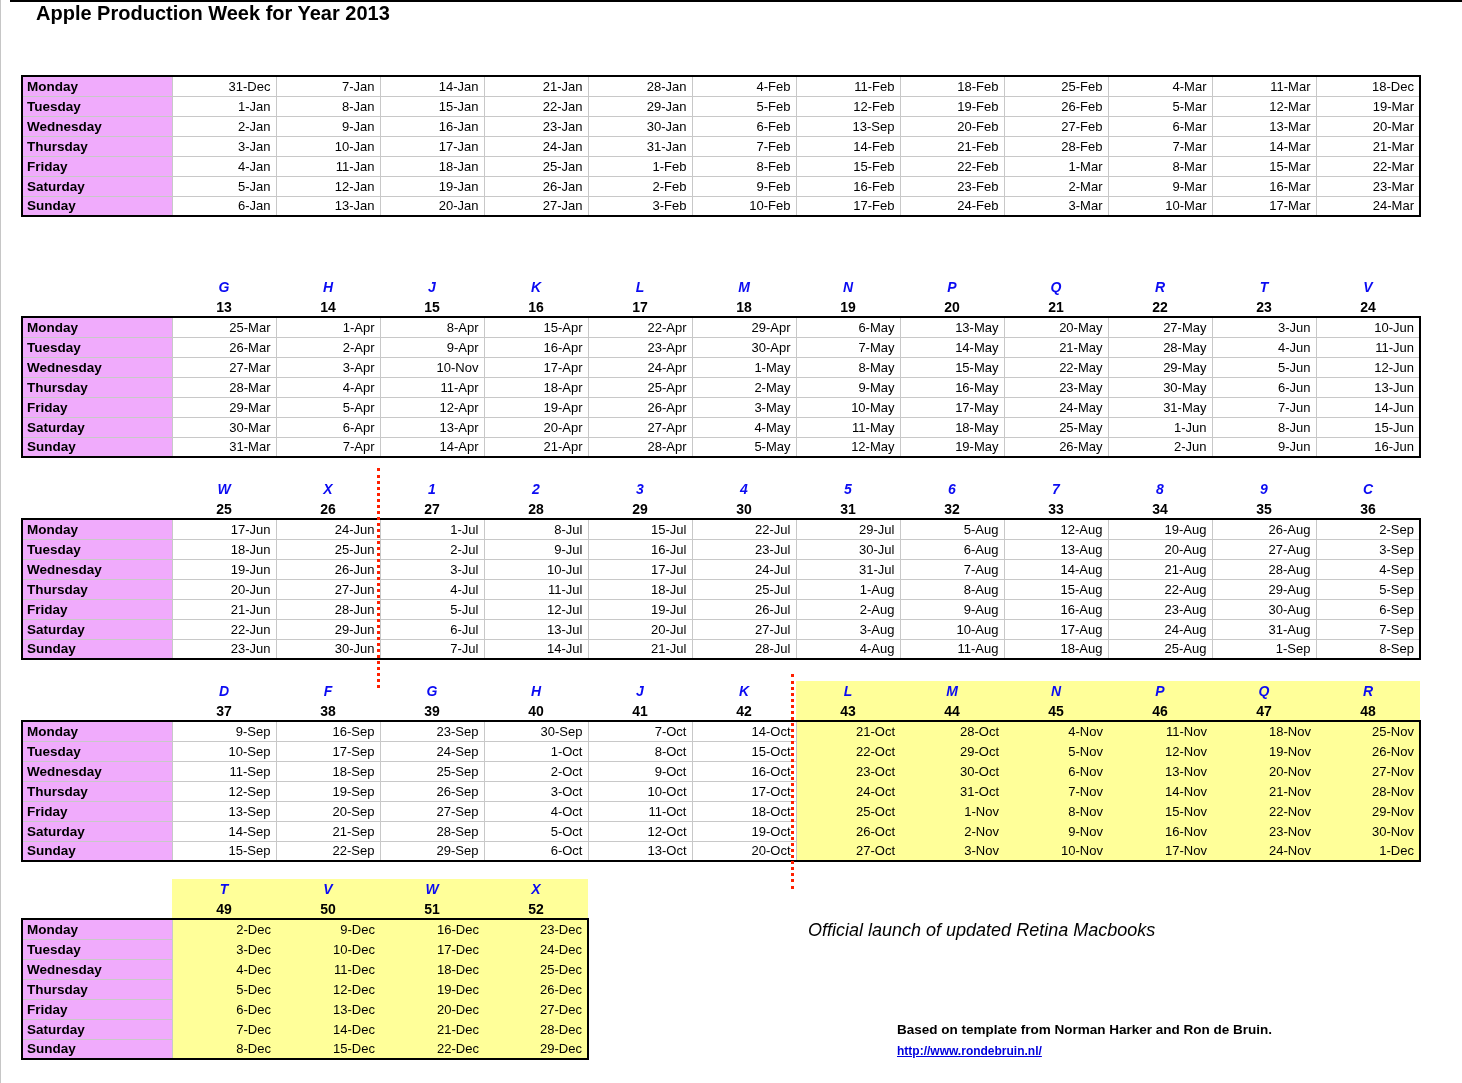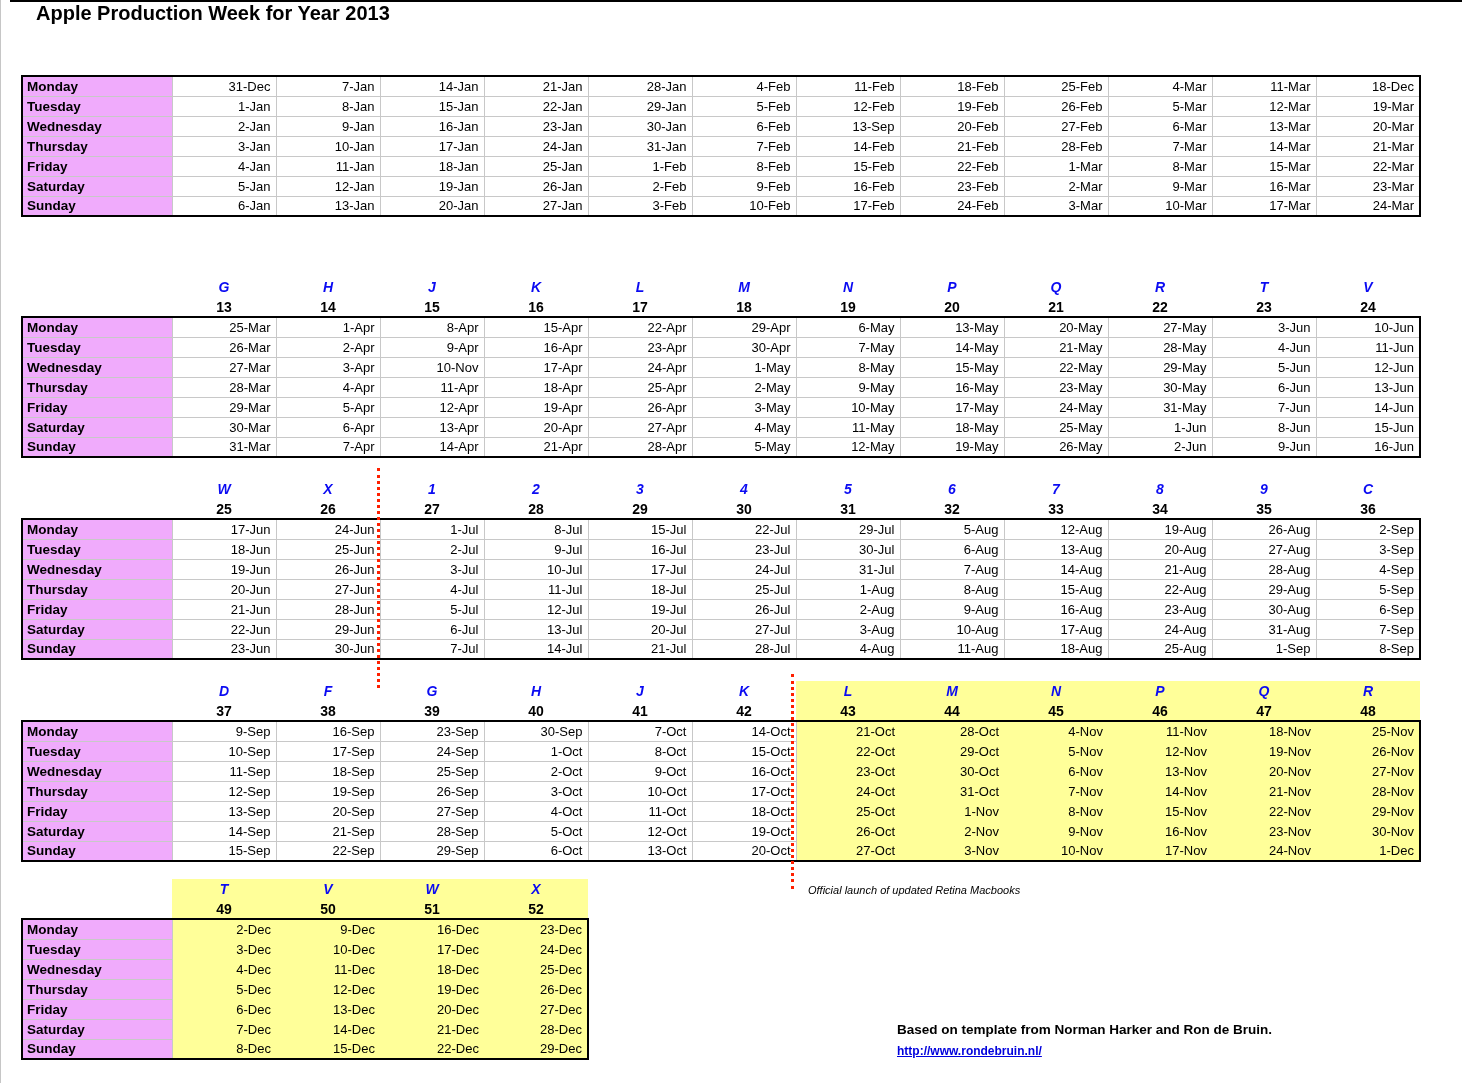--- a/index.html
+++ b/index.html
@@ -20,21 +20,21 @@
   .lbl-blue{color:#0b0bf2;}
   .lbl-black{color:#000;}
   tbody{border:2px solid #000;}
   th.day{text-align:left;padding:0 0 0 4px;font-size:13.5px;font-weight:bold;border:1px solid #c8c8c8;background:#f0abfc;}
   td.dt{text-align:right;padding:0 5px 0 0;border:1px solid #c8c8c8;background:#fff;}
   .hl{background:#ffff99 !important;}
   td.dt.hl{border:none;}
   .pb{position:absolute;width:0;border-left:3px dotted #ff2000;}
   .pb-a{left:376px;top:468px;height:220px;}
   .pb-b{left:790px;top:674px;height:215px;}
-  .note{position:absolute;left:807px;top:884px;font-style:italic;font-size:11px;}
+  .note{position:absolute;left:807px;top:920px;font-style:italic;font-size:18px;}
   .credit{position:absolute;left:896px;top:1022px;font-weight:bold;font-size:13.5px;}
   .weblink{position:absolute;left:896px;top:1044px;font-weight:bold;font-size:12px;color:#0000dd;text-decoration:underline;cursor:pointer;}
 </style>
 </head>
 <body>
 
 <div class="sheet">
   <div class="top-edge"></div>
   <h1 class="title">Apple Production Week for Year 2013</h1>
 

